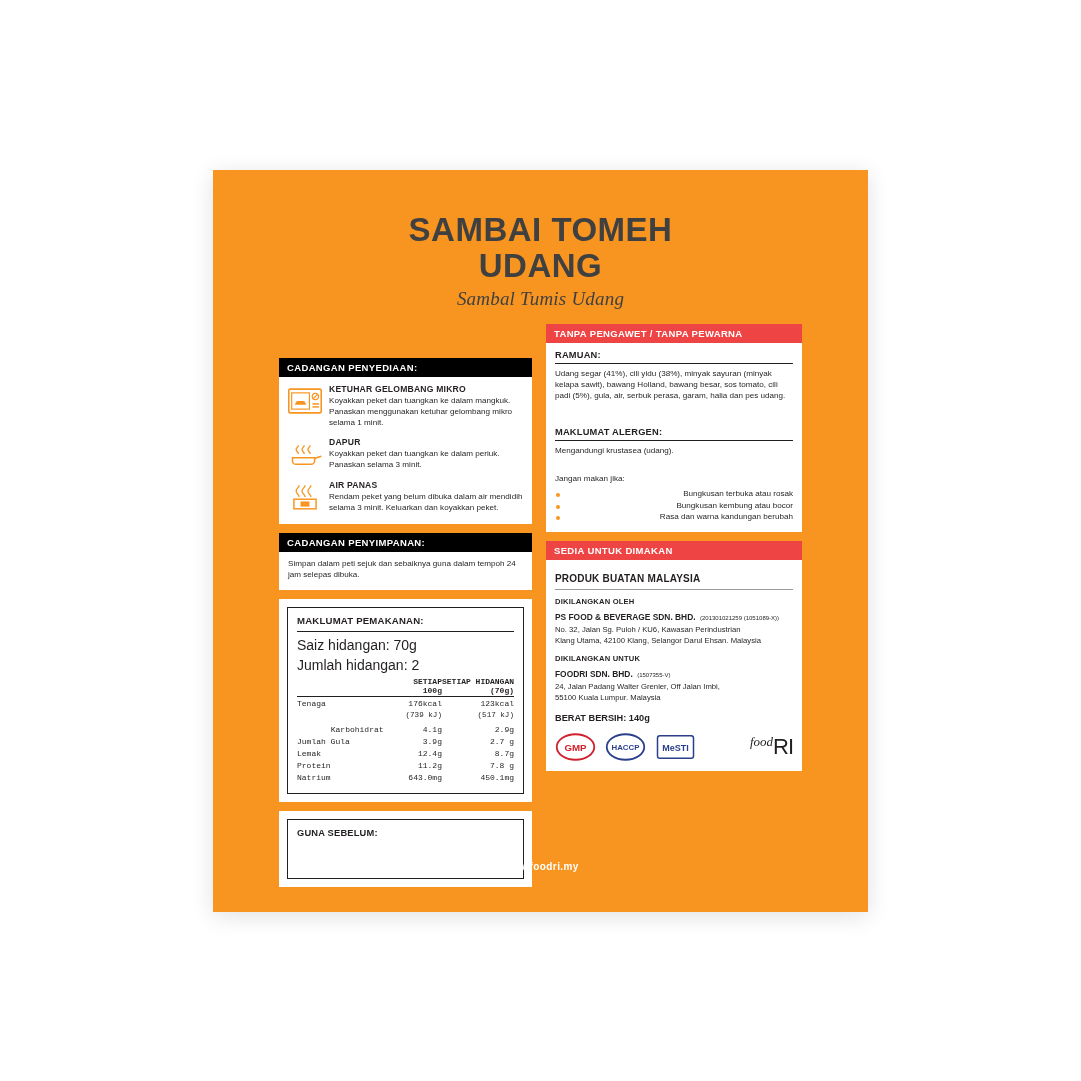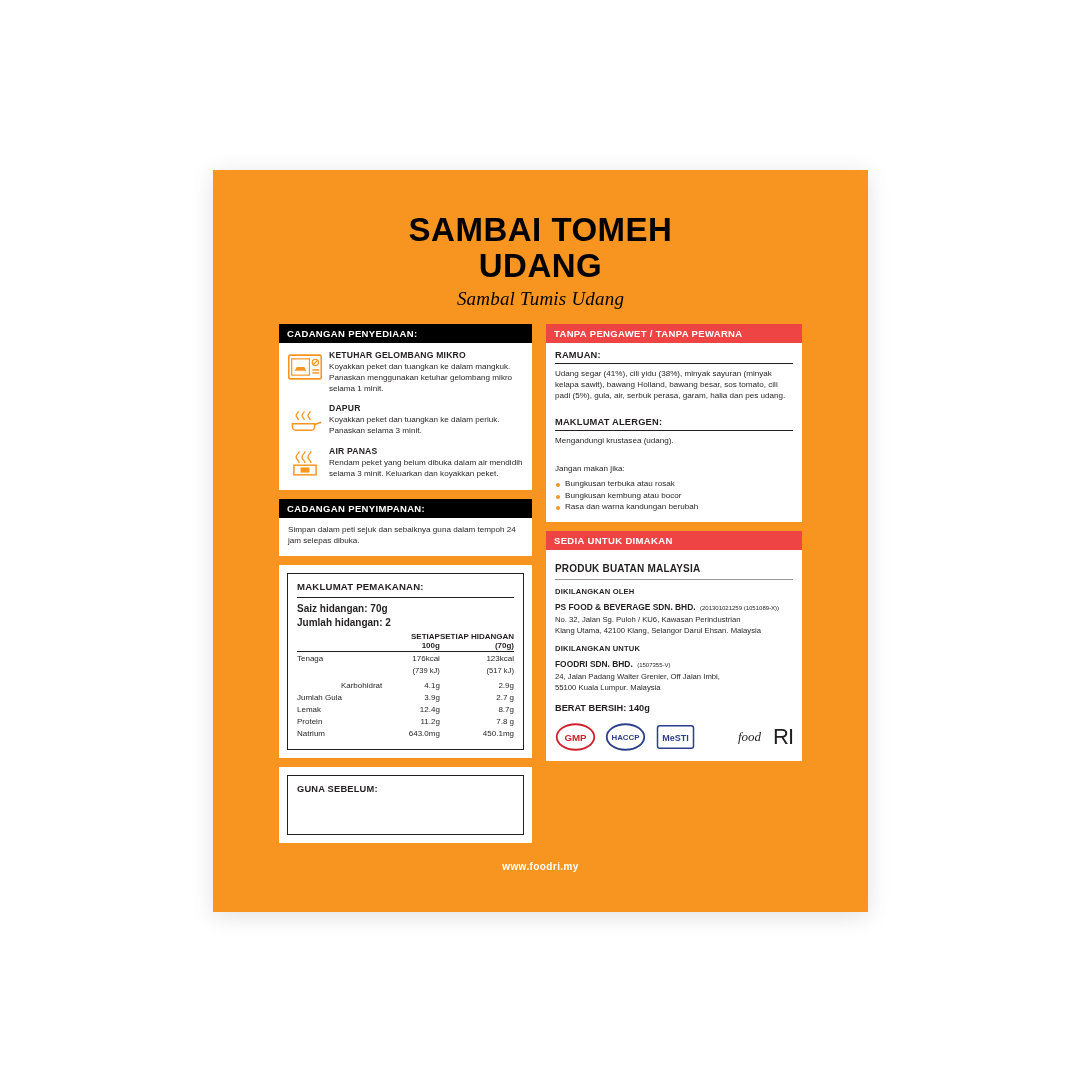--- a/index.html
+++ b/index.html
@@ -14,37 +14,37 @@
     background:#ffffff;
     display:flex;align-items:center;justify-content:center;
   }
   .pack{
     position:absolute;left:213px;top:170px;
     width:655px;height:742px;
     background:#f89521;
     box-shadow:0 4px 22px rgba(0,0,0,.12);
   }
   
-  .header{padding-top:42px;text-align:center;color:#000000;}
+  .header{padding-top:42px;text-align:center;color:#404040;}
   .brand-line1{
     font-size:33px;font-weight:bold;letter-spacing:.5px;line-height:1.08;
   }
   .brand-line2{
     font-size:33px;font-weight:bold;letter-spacing:.5px;line-height:1.08;
   }
   .brand-sub{
     font-family:"Liberation Serif", serif;
     font-style:italic;font-size:19px;margin-top:5px;letter-spacing:.2px;
   }
   
   .cols{
     position:absolute;left:66px;top:154px;width:523px;
     display:flex;gap:14px;align-items:flex-start;
   }
-  .col-left{width:253px;}
+  .col-left{width:253px;margin-top:34px;}
   .col-right{width:256px;}
 
   .card{background:#ffffff;margin-bottom:9px;}
 
   .bar{
     background:#000000;color:#ffffff;
     font-size:9.5px;font-weight:bold;letter-spacing:.35px;
     padding:4px 8px 4px 8px;
   }
   .bar.orange{background:#ef4444;color:#ffffff;}
@@ -60,54 +60,54 @@
 
   .body-txt{font-size:8.1px;line-height:1.35;}
 
   
   .nutri{border:1px solid #231f20;padding:7px 9px 9px 9px;}
   .nutri h4{
     margin:0 0 5px 0;font-size:9.6px;font-weight:bold;letter-spacing:.2px;
   }
   .rule{border-top:1px solid #231f20;margin:3px 0 4px 0;}
   .rule.thin{border-top:1px solid #9a9a9a;}
-  .serv{font-size:10px;line-height:1.4;font-weight:bold;}
-  table.nt{width:100%;border-collapse:collapse;font-size:8px;}
+  .serv{font-size:14px;line-height:1.4;}
+  table.nt{width:100%;border-collapse:collapse;font-size:8px;font-family:Liberation Mono, monospace;}
   table.nt td,table.nt th{padding:1.5px 0;vertical-align:top;}
   table.nt th{font-weight:bold;text-align:right;font-size:8px;}
   table.nt td.c2,table.nt td.c3,table.nt th.c2,table.nt th.c3{text-align:right;white-space:nowrap;}
   table.nt td.c1{text-align:left;}
   .indent{padding-left:10px;}
   .sub{font-size:7.6px;color:#231f20;}
   .hdr-row th{border-bottom:1px solid #231f20;padding-bottom:2px;}
 
   
   .guna{border:1px solid #231f20;padding:8px 9px;height:42px;}
   .guna .t{font-size:9.3px;font-weight:bold;letter-spacing:.2px;}
 
   
   .ing-line{font-size:8.1px;line-height:1.38;}
   .sec-title{font-size:9.3px;font-weight:bold;margin:0 0 3px 0;letter-spacing:.2px;}
-  .warn-list{margin:4px 0 0 0;padding:0;list-style:none;}
+  .warn-list{margin:4px 0 0 0;padding:0;list-style:none;text-align:right;}
   .warn-list li{font-size:8.1px;line-height:1.45;padding-left:10px;position:relative;}
   .warn-list li:before{
     content:"";position:absolute;left:1px;top:5px;width:4px;height:4px;
     background:#f89521;border-radius:50%;
   }
 
   .prod-title{font-size:10px;font-weight:bold;letter-spacing:.2px;margin:6px 0 5px 0;}
   .mini-label{font-size:7.6px;font-weight:bold;letter-spacing:.2px;margin-top:7px;}
   .co-name{font-size:8.4px;font-weight:bold;}
   .co-reg{font-size:6px;font-weight:normal;}
   .addr{font-size:7.7px;line-height:1.35;margin-top:1px;}
   .berat{font-size:9.2px;font-weight:bold;margin-top:9px;}
 
   .cert-row{display:flex;align-items:center;gap:9px;margin-top:9px;}
   .cert{width:41px;height:30px;}
-  .logo-foodri{margin-left:auto;display:flex;align-items:center;gap:12px;}
+  .logo-foodri{margin-left:auto;display:flex;align-items:flex-start;gap:0;}
   .logo-food{font-family:"Liberation Serif", serif;font-style:italic;font-size:13px;color:#231f20;}
   .logo-ri{font-size:22px;font-weight:normal;color:#231f20;letter-spacing:-1px;}
 
   .foot{
     position:absolute;left:0;right:0;bottom:40px;text-align:center;
     color:#ffffff;font-size:10px;font-weight:bold;letter-spacing:.4px;
   }
 </style>
 </head>
 <body>
@@ -262,21 +262,21 @@
       </div>
 
       <div class="col-right">
 
         <div class="card">
           <div class="bar orange">TANPA PENGAWET / TANPA PEWARNA</div>
           <div class="card-body">
             <div class="sec-title">RAMUAN:</div>
             <div class="rule"></div>
             <div class="ing-line">Udang segar (41%), cili yidu (38%), minyak sayuran (minyak kelapa sawit), bawang Holland, bawang besar, sos tomato, cili padi (5%), gula, air, serbuk perasa, garam, halia dan pes udang.</div>
-            <div class="sec-title" style="margin-top:16px;">MAKLUMAT ALERGEN:</div>
+            <div class="sec-title" style="margin-top:26px;">MAKLUMAT ALERGEN:</div>
             <div class="rule"></div>
             <div class="ing-line">Mengandungi krustasea (udang).</div>
           </div>
           <div class="card-body">
             <div class="ing-line">Jangan makan jika:</div>
             <ul class="warn-list">
               <li>Bungkusan terbuka atau rosak</li>
               <li>Bungkusan kembung atau bocor</li>
               <li>Rasa dan warna kandungan berubah</li>
             </ul>

